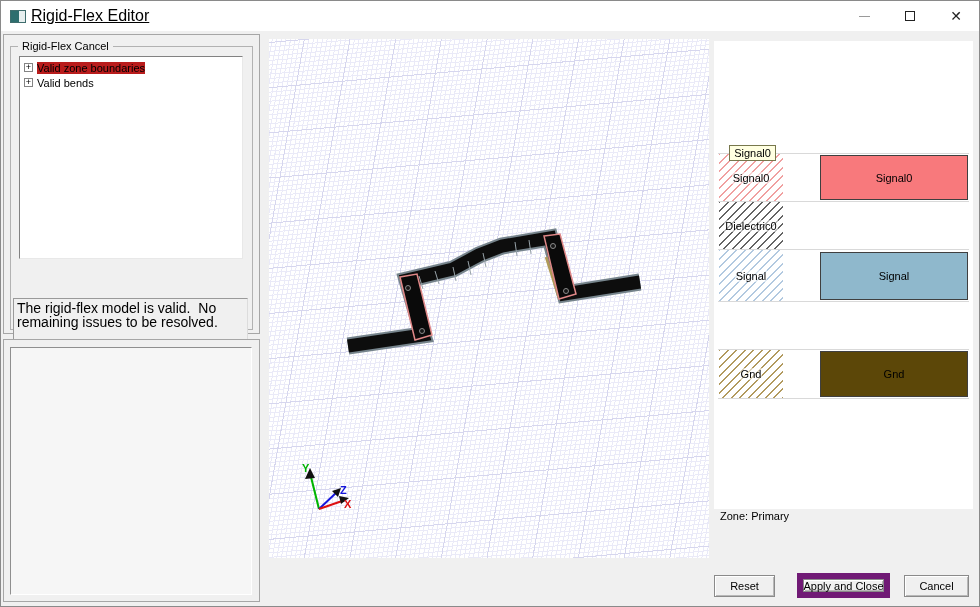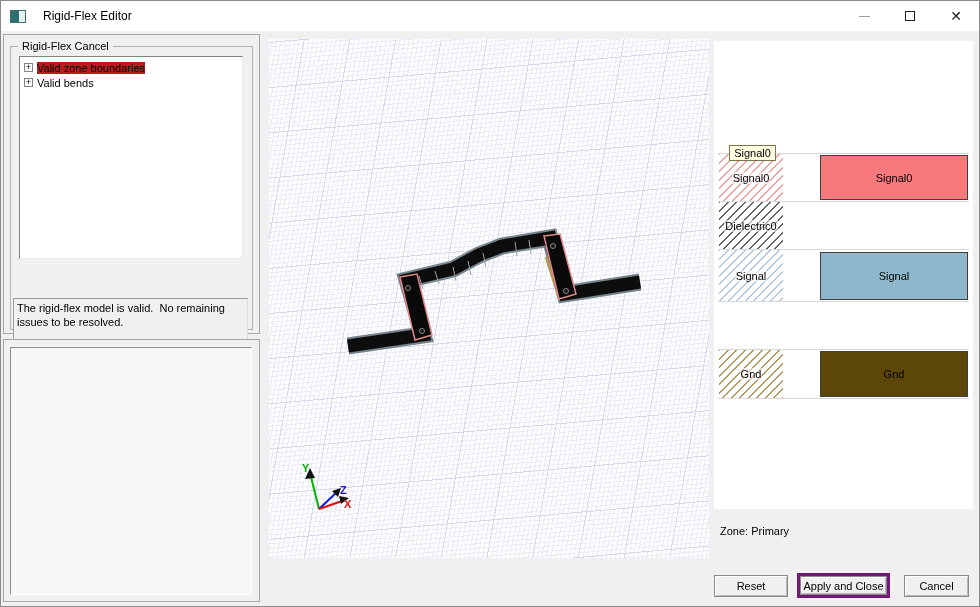--- a/index.html
+++ b/index.html
@@ -1,42 +1,42 @@
 <!DOCTYPE html>
 <html><head>
 <meta charset="utf-8">
 <style>
   html,body{margin:0;padding:0;background:#d8d8d8;}
   *{box-sizing:border-box;font-family:"Liberation Sans",sans-serif;}
   .window{position:relative;width:980px;height:607px;background:#f0f0f0;border:1px solid #8a8a8a;overflow:hidden;}
   
   .titlebar{position:absolute;left:0;top:0;width:100%;height:30px;background:#ffffff;display:flex;align-items:center;}
   .app-icon{width:16px;height:13px;margin-left:9px;border:1px solid #3f6d6d;background:linear-gradient(90deg,#2e6e6e 0 55%,#e7efef 55% 100%);}
-  .title-text{margin-left:17px;font-size:12px;color:#000;}
+  .title-text{margin-left:5px;font-size:16px;color:#000;text-decoration:underline;}
   .win-controls{margin-left:auto;display:flex;height:100%;}
   .win-btn{width:46px;height:100%;display:flex;align-items:center;justify-content:center;cursor:default;}
   .glyph-min{width:11px;height:1px;background:#9a9a9a;}
   .glyph-max{width:10px;height:10px;border:1px solid #222;}
   .glyph-close{font-size:14px;color:#222;line-height:1;}
   
   .panel{position:absolute;border:1px solid #a6a6a6;background:#f0f0f0;}
   .panel-top{left:2px;top:33px;width:257px;height:300px;}
   .panel-bottom{left:2px;top:338px;width:257px;height:263px;}
   .inner-sunken{position:absolute;left:6px;top:7px;width:242px;height:248px;background:#f6f6f6;
     border:1px solid;border-color:#8f8f8f #ffffff #ffffff #8f8f8f;}
   .groupbox{position:absolute;left:6px;top:11px;width:243px;height:284px;border:1px solid #b2b2b2;}
   .groupbox-label{position:absolute;left:7px;top:-7px;background:#f0f0f0;padding:0 4px;font-size:11px;color:#000;}
   .treebox{position:absolute;left:8px;top:9px;width:224px;height:203px;background:#ffffff;
     border:1px solid;border-color:#828282 #e8e8e8 #e8e8e8 #828282;padding:3px 2px;overflow:hidden;}
   .tree-item{display:flex;align-items:center;height:15px;font-size:11px;color:#000;}
   .expander{display:inline-block;width:9px;height:9px;border:1px solid #848484;background:#fff;
     font-size:9px;line-height:7px;text-align:center;margin:0 4px 0 2px;color:#000;}
   .tree-item:first-child .tree-label{background:#b91c1c;}
   .msgbox{position:absolute;left:2px;top:251px;width:235px;height:60px;background:#f0f0f0;
-    border:1px solid;border-color:#9a9a9a #dcdcdc #dcdcdc #9a9a9a;padding:2px 3px;font-size:11px;line-height:14px;color:#000;white-space:pre-wrap;}
+    border:1px solid;border-color:#9a9a9a #dcdcdc #dcdcdc #9a9a9a;padding:2px 3px;font-size:14px;line-height:14px;color:#000;white-space:pre-wrap;}
   
   .viewport{position:absolute;left:268px;top:38px;width:440px;height:519px;background:#ffffff;overflow:hidden;}
   .grid-plane{position:absolute;left:-320px;top:-320px;width:1150px;height:1200px;
     background-image:
       repeating-linear-gradient(100deg,#d6d6ee 0,#d6d6ee 1px,transparent 1px,transparent 45px),
       repeating-linear-gradient(-5deg,#d6d6ee 0,#d6d6ee 1px,transparent 1px,transparent 45px),
       repeating-linear-gradient(100deg,#eaeaf8 0,#eaeaf8 1px,transparent 1px,transparent 4.5px),
       repeating-linear-gradient(-5deg,#eaeaf8 0,#eaeaf8 1px,transparent 1px,transparent 4.5px);}
   .scene-svg{position:absolute;left:0;top:0;}
   
@@ -46,27 +46,27 @@
   .hatch span{font-size:11px;color:#000;background:rgba(255,255,255,.55);padding:0 1px;}
   .h-signal0{background:repeating-linear-gradient(135deg,#f0a0a0 0,#f0a0a0 1.4px,transparent 1.4px,transparent 6px);}
   .h-diel0{background:repeating-linear-gradient(135deg,#646464 0,#646464 1.4px,transparent 1.4px,transparent 6px);}
   .h-signal{background:repeating-linear-gradient(135deg,#b2c9e0 0,#b2c9e0 1.4px,transparent 1.4px,transparent 6px);}
   .h-diel{background:repeating-linear-gradient(135deg,#a29c78 0,#a29c78 1.4px,transparent 1.4px,transparent 6px);}
   .h-gnd{background:repeating-linear-gradient(135deg,#b29a5e 0,#b29a5e 1.4px,transparent 1.4px,transparent 6px);}
   .layer-block{position:absolute;left:106px;width:148px;border:1px solid #3f3f3f;
     display:flex;align-items:center;justify-content:center;font-size:11px;color:#000;}
   .stk-tooltip{position:absolute;left:15px;top:104px;width:47px;height:16px;background:#ffffe1;
     border:1px solid #77774c;font-size:11px;display:flex;align-items:center;justify-content:center;color:#000;}
-  .zone-label{position:absolute;left:719px;top:524px;font-size:11px;color:#000;}
+  .zone-label{position:absolute;left:719px;top:509px;font-size:11px;color:#000;}
   
   .btn{position:absolute;background:#f0f0f0;border:1px solid #8a8a8a;
     box-shadow:inset 1px 1px 0 #ffffff, inset -1px -1px 0 #b8b8b8;
     font-size:11px;color:#000;display:flex;align-items:center;justify-content:center;cursor:default;}
-  .btn-reset{left:713px;top:574px;width:74px;height:22px;}
-  .btn-apply{left:796px;top:572px;width:93px;height:25px;border:3px solid #701a75;
+  .btn-reset{left:713px;top:574px;width:61px;height:22px;}
+  .btn-apply{left:796px;top:572px;width:93px;height:25px;border:6px solid #701a75;
     box-shadow:inset 0 0 0 1px #8a8a8a, inset 2px 2px 0 #ffffff, inset -2px -2px 0 #b8b8b8;}
   .btn-cancel{left:903px;top:574px;width:65px;height:22px;text-align:center;}
 </style>
 </head>
 <body>
 
 <div class="window">
 
   <div class="titlebar">
     <div class="app-icon"></div>

